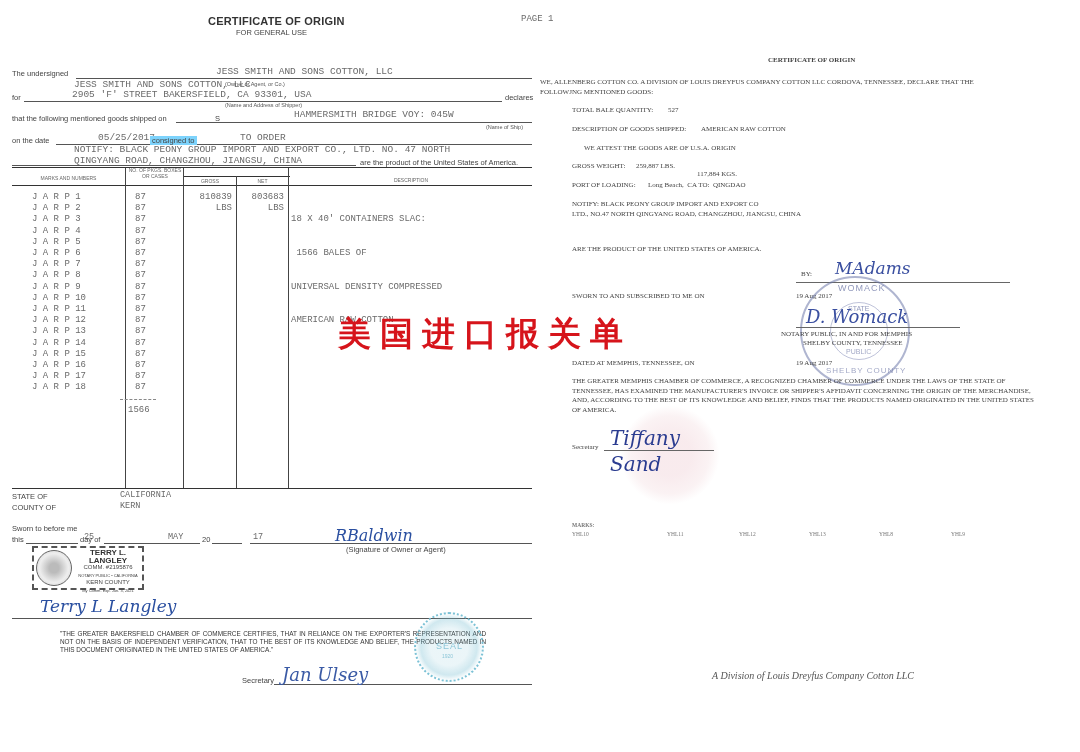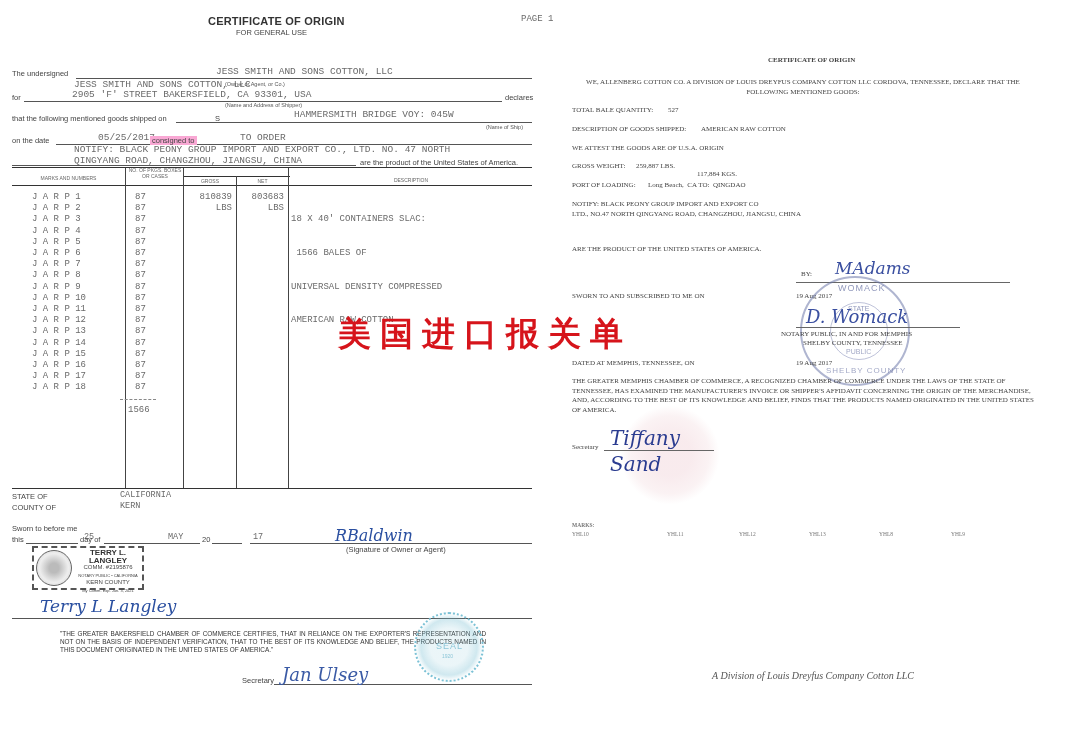--- a/index.html
+++ b/index.html
@@ -58,21 +58,21 @@
 
   <div class="abs lbl" style="left:12px; top:114px;">that the following mentioned goods shipped on</div>
   <div class="line" style="left:176px; top:122px; width:356px;"></div>
   <div class="abs lbl" style="left:215px; top:114px;">S</div>
   <div class="abs mono fld" style="left:254px; top:109px;">HAMMERSMITH BRIDGE VOY: 045W</div>
   <div class="abs tiny" style="left:486px; top:124px;">(Name of Ship)</div>
 
   <div class="abs lbl" style="left:12px; top:136px;">on the date</div>
   <div class="line" style="left:56px; top:144px; width:476px;"></div>
   <div class="abs mono fld" style="left:58px; top:132px;">05/25/2017</div>
-  <div class="abs lbl" style="left:150px; top:136px; background:#f9a8d4; padding:0 2px;">consigned to</div>
+  <div class="abs lbl" style="left:150px; top:136px; background:#7dd3fc; padding:0 2px;">consigned to</div>
   <div class="abs mono fld" style="left:200px; top:132px;">TO ORDER</div>
 
   <div class="abs mono fld" style="left:34px; top:144px;">NOTIFY: BLACK PEONY GROUP IMPORT AND EXPORT CO., LTD. NO. 47 NORTH</div>
   <div class="line" style="left:12px; top:165px; width:344px;"></div>
   <div class="abs mono fld" style="left:34px; top:155px;">QINGYANG ROAD, CHANGZHOU, JIANGSU, CHINA</div>
   <div class="abs lbl" style="left:360px; top:158px;">are the product of the United States of America.</div>
 
   <div class="line" style="left:12px; top:167px; width:520px; background:#333;"></div>
   <div class="line" style="left:12px; top:185px; width:520px; background:#333;"></div>
   <div class="line" style="left:184px; top:176px; width:106px; background:#333;"></div>
@@ -188,29 +188,29 @@
 
   <div class="abs lbl" style="left:242px; top:676px;">Secretary</div>
   <div class="line" style="left:274px; top:684px; width:258px;"></div>
   <div class="abs sig" style="left:282px; top:664px; font-size:18px; color:#3a5aa5;">Jan Ulsey</div>
 </div>
 
 <div class="abs red-title">美国进口报关单</div>
 
 <div>
   <div class="abs rt" id="right-title">CERTIFICATE OF ORIGIN</div>
-  <div class="abs rt" style="left:572px; top:78px; width:462px; line-height:9.5px;text-align:center;">WE, ALLENBERG COTTON CO. A DIVISION OF LOUIS DREYFUS COMPANY COTTON LLC CORDOVA, TENNESSEE, DECLARE THAT THE FOLLOWJNG MENTIONED GOODS:</div>
+  <div class="abs rt" style="left:540px; top:78px; width:462px; line-height:9.5px;">WE, ALLENBERG COTTON CO. A DIVISION OF LOUIS DREYFUS COMPANY COTTON LLC CORDOVA, TENNESSEE, DECLARE THAT THE FOLLOWJNG MENTIONED GOODS:</div>
 
   <div class="abs rt" style="left:572px; top:106px;">TOTAL BALE QUANTITY:</div>
   <div class="abs rt" style="left:668px; top:106px;">527</div>
 
   <div class="abs rt" style="left:572px; top:125px;">DESCRIPTION OF GOODS SHIPPED:</div>
   <div class="abs rt" style="left:701px; top:125px;">AMERICAN RAW COTTON</div>
 
-  <div class="abs rt" style="left:572px; top:144px;text-align:right;">WE ATTEST THE GOODS ARE OF U.S.A. ORIGIN</div>
+  <div class="abs rt" style="left:584px; top:144px;text-align:right;">WE ATTEST THE GOODS ARE OF U.S.A. ORIGIN</div>
 
   <div class="abs rt" style="left:572px; top:162px;">GROSS WEIGHT:</div>
   <div class="abs rt" style="left:636px; top:162px;">259,887 LBS.</div>
   <div class="abs rt" style="left:697px; top:170px;">117,884 KGS.</div>
 
   <div class="abs rt" style="left:572px; top:181px;">PORT OF LOADING:</div>
   <div class="abs rt" style="left:648px; top:181px; white-space:pre;">Long Beach,  CA TO:  QINGDAO</div>
 
   <div class="abs rt" style="left:572px; top:200px;">NOTIFY: BLACK PEONY GROUP IMPORT AND EXPORT CO</div>
   <div class="abs rt" style="left:572px; top:210px;">LTD., NO.47 NORTH QINGYANG ROAD, CHANGZHOU, JIANGSU, CHINA</div>

